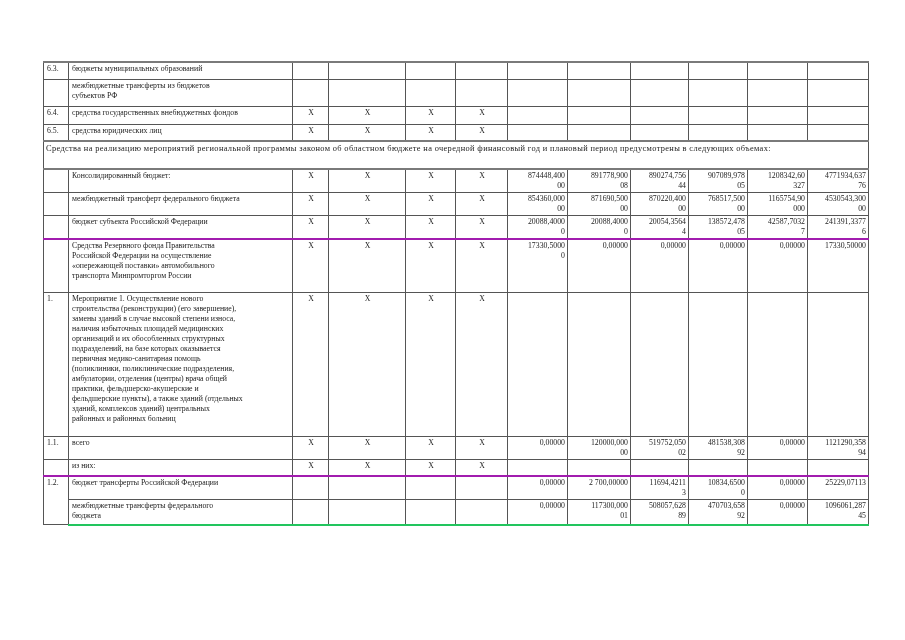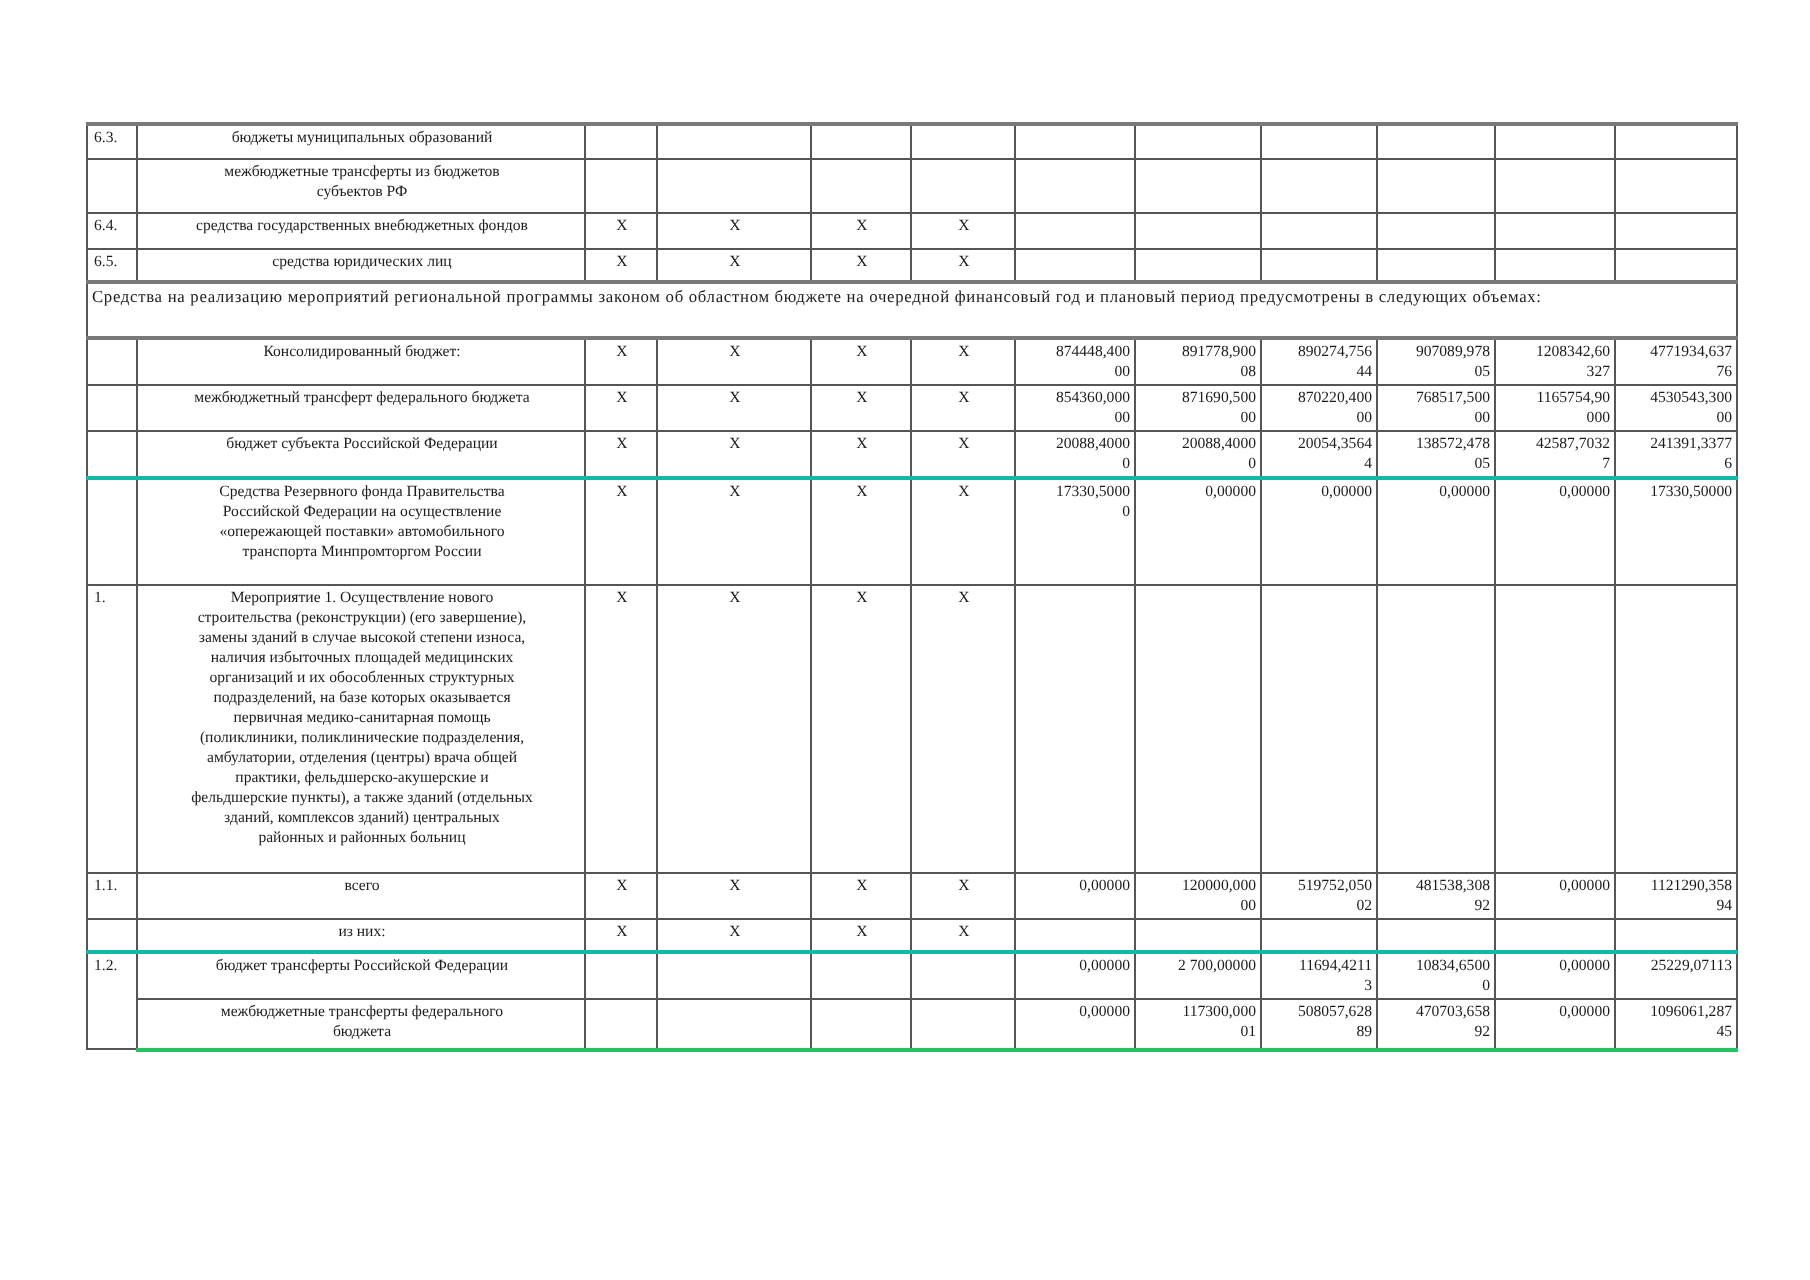--- a/index.html
+++ b/index.html
@@ -24,32 +24,32 @@
     border:1px solid #555555;
     vertical-align:top;
     font-size:7.8px;
     line-height:10px;
     padding:1px 2px 1px 3px;
     overflow:hidden;
   }
   tr.first-row td{border-top:2px solid #7a7a7a;}
   td.c-num{padding-left:2px;padding-right:1px;}
   td.c-num-mid{vertical-align:middle;}
-  td.c-desc{white-space:pre-line;text-align:center;}
+  td.c-desc{white-space:pre-line;}
   td.c-x{text-align:center;padding-left:1px;padding-right:1px;}
   td.c-v{text-align:right;white-space:pre-line;padding-right:2px;padding-left:1px;}
   tr.banner td{
     border-top:2px solid #7a7a7a;
     border-bottom:2px solid #7a7a7a;
     font-size:8.4px;
     letter-spacing:0.35px;
     white-space:nowrap;
     padding:2px 1px 1px 2px;
   }
-  tr.thick-top td{border-top:2px solid #14b8a6;}
+  tr.thick-top td{border-top:2px solid #a21caf;}
   tr.last-row td{border-bottom:2px solid #22c55e;}
 </style>
 </head>
 <body>
 
 <div class="page">
 
   <table class="budget">
     <colgroup>
       <col style="width:25px">

